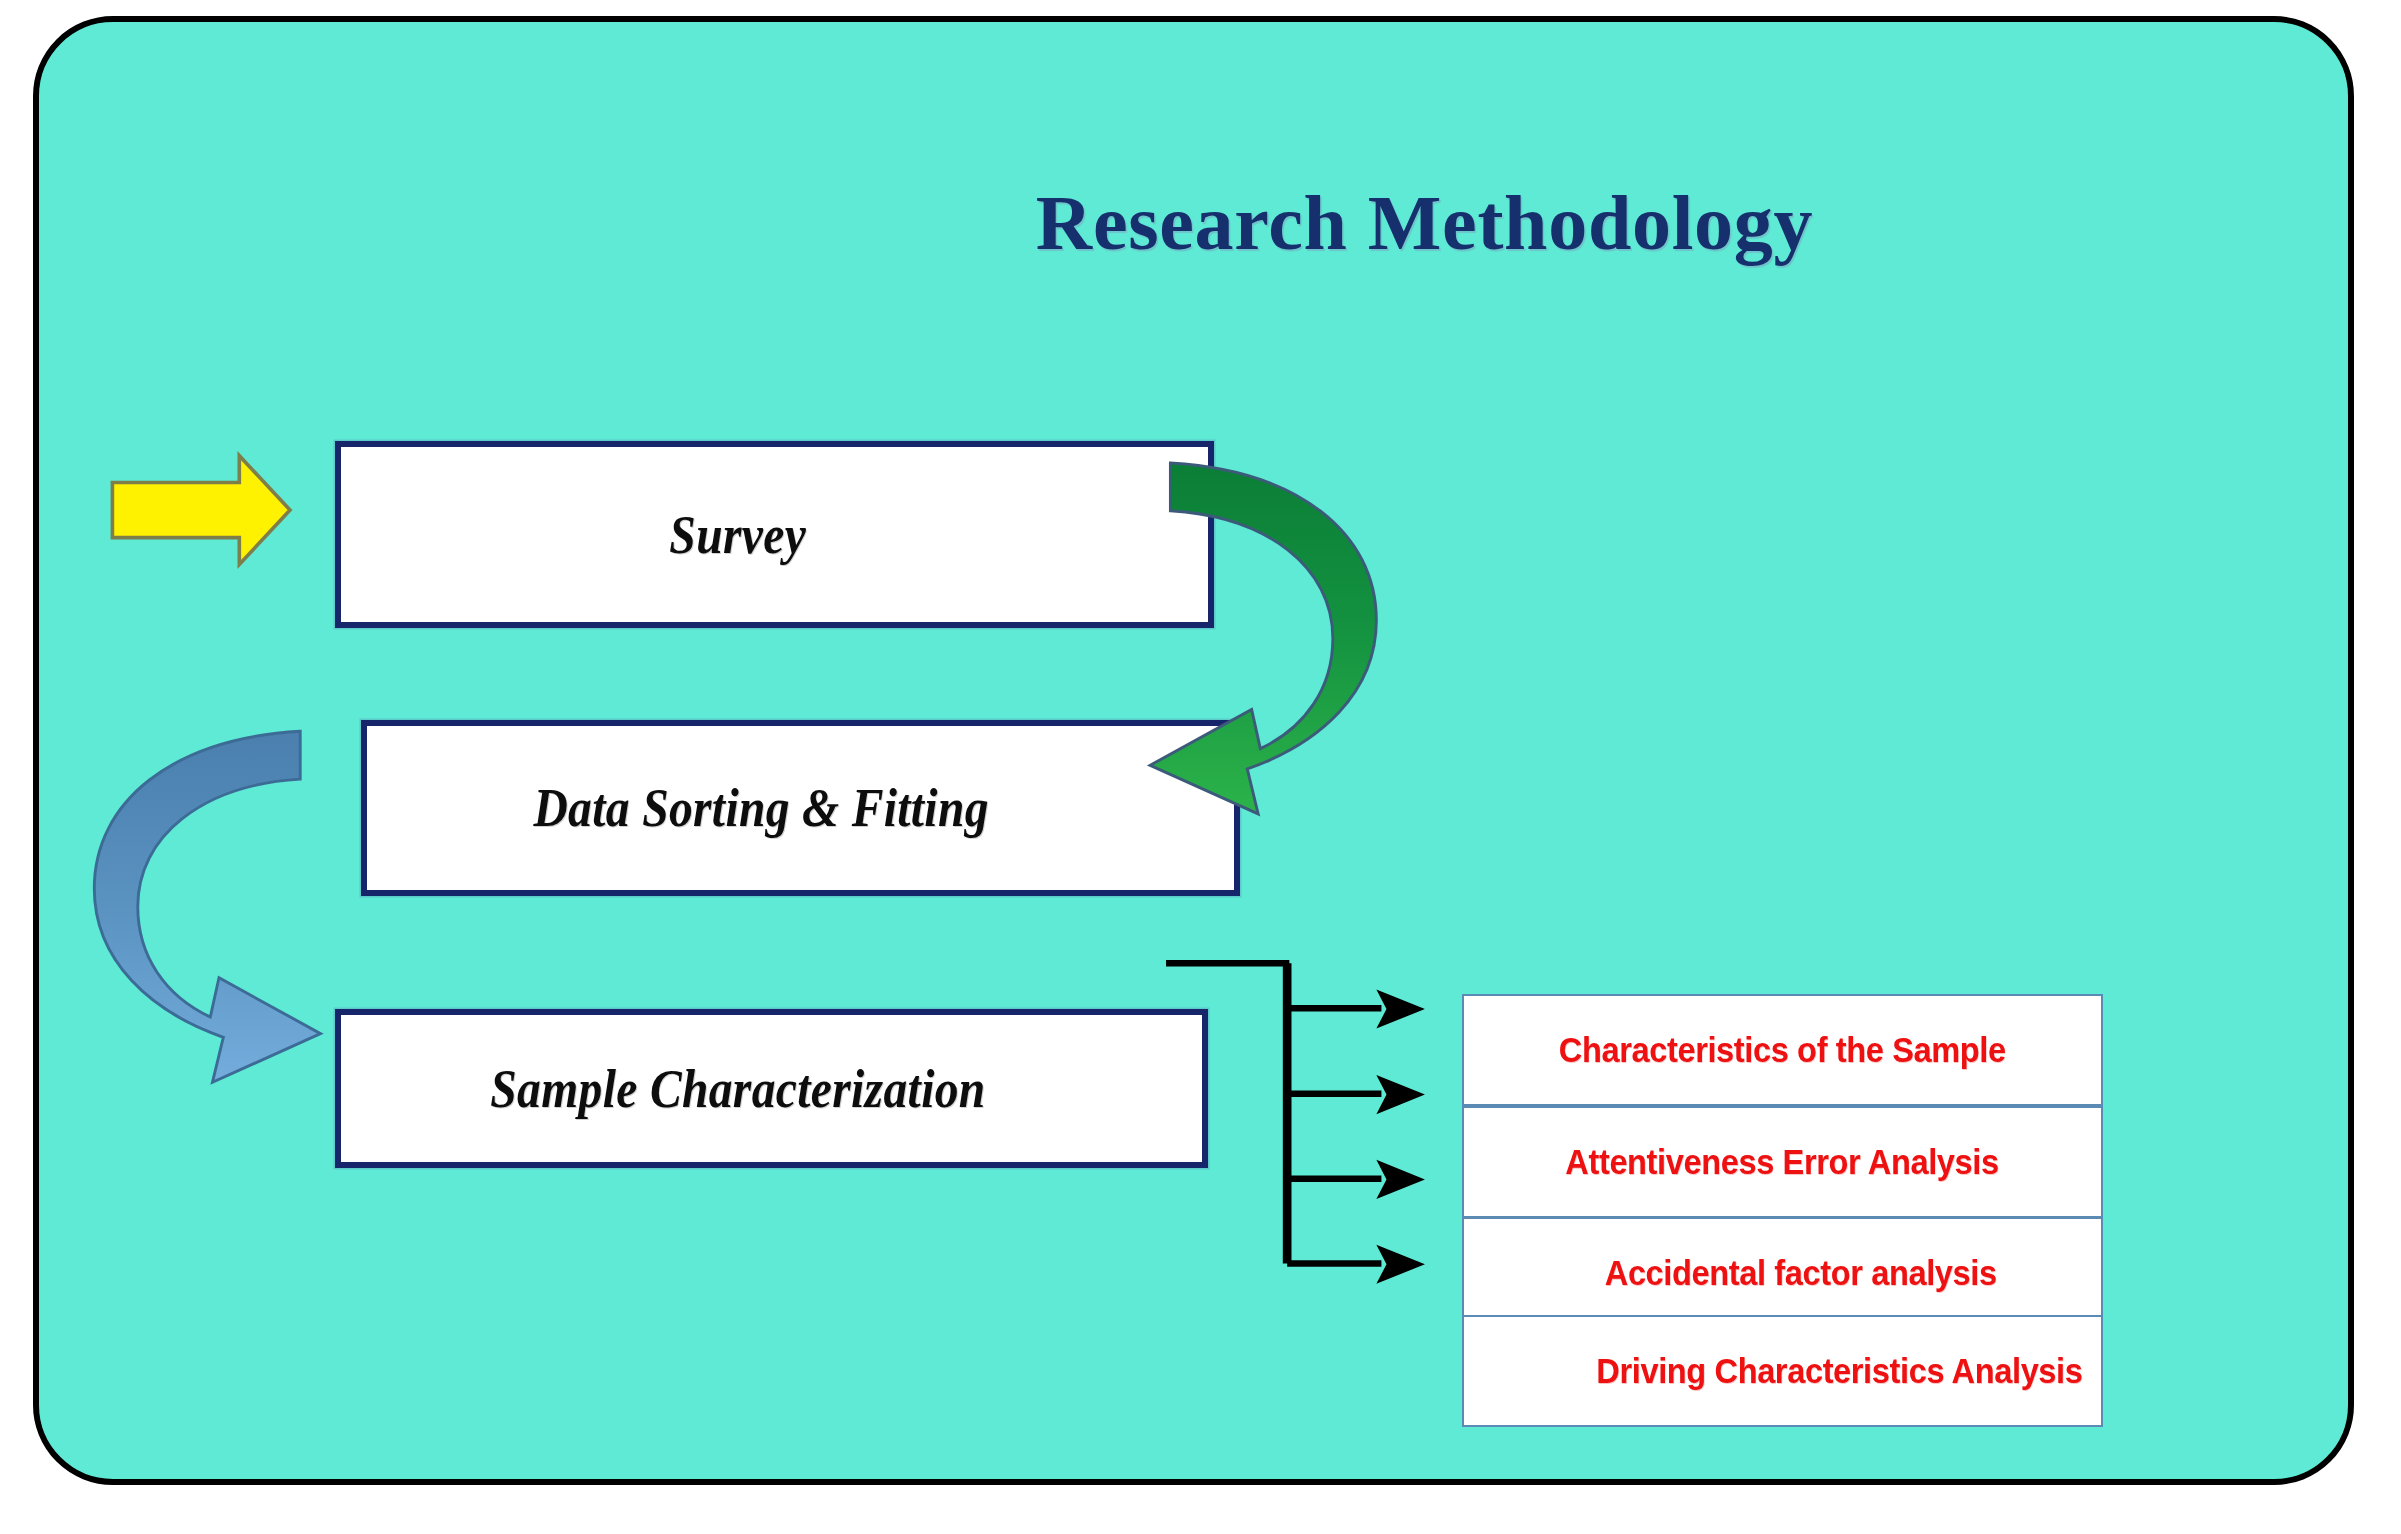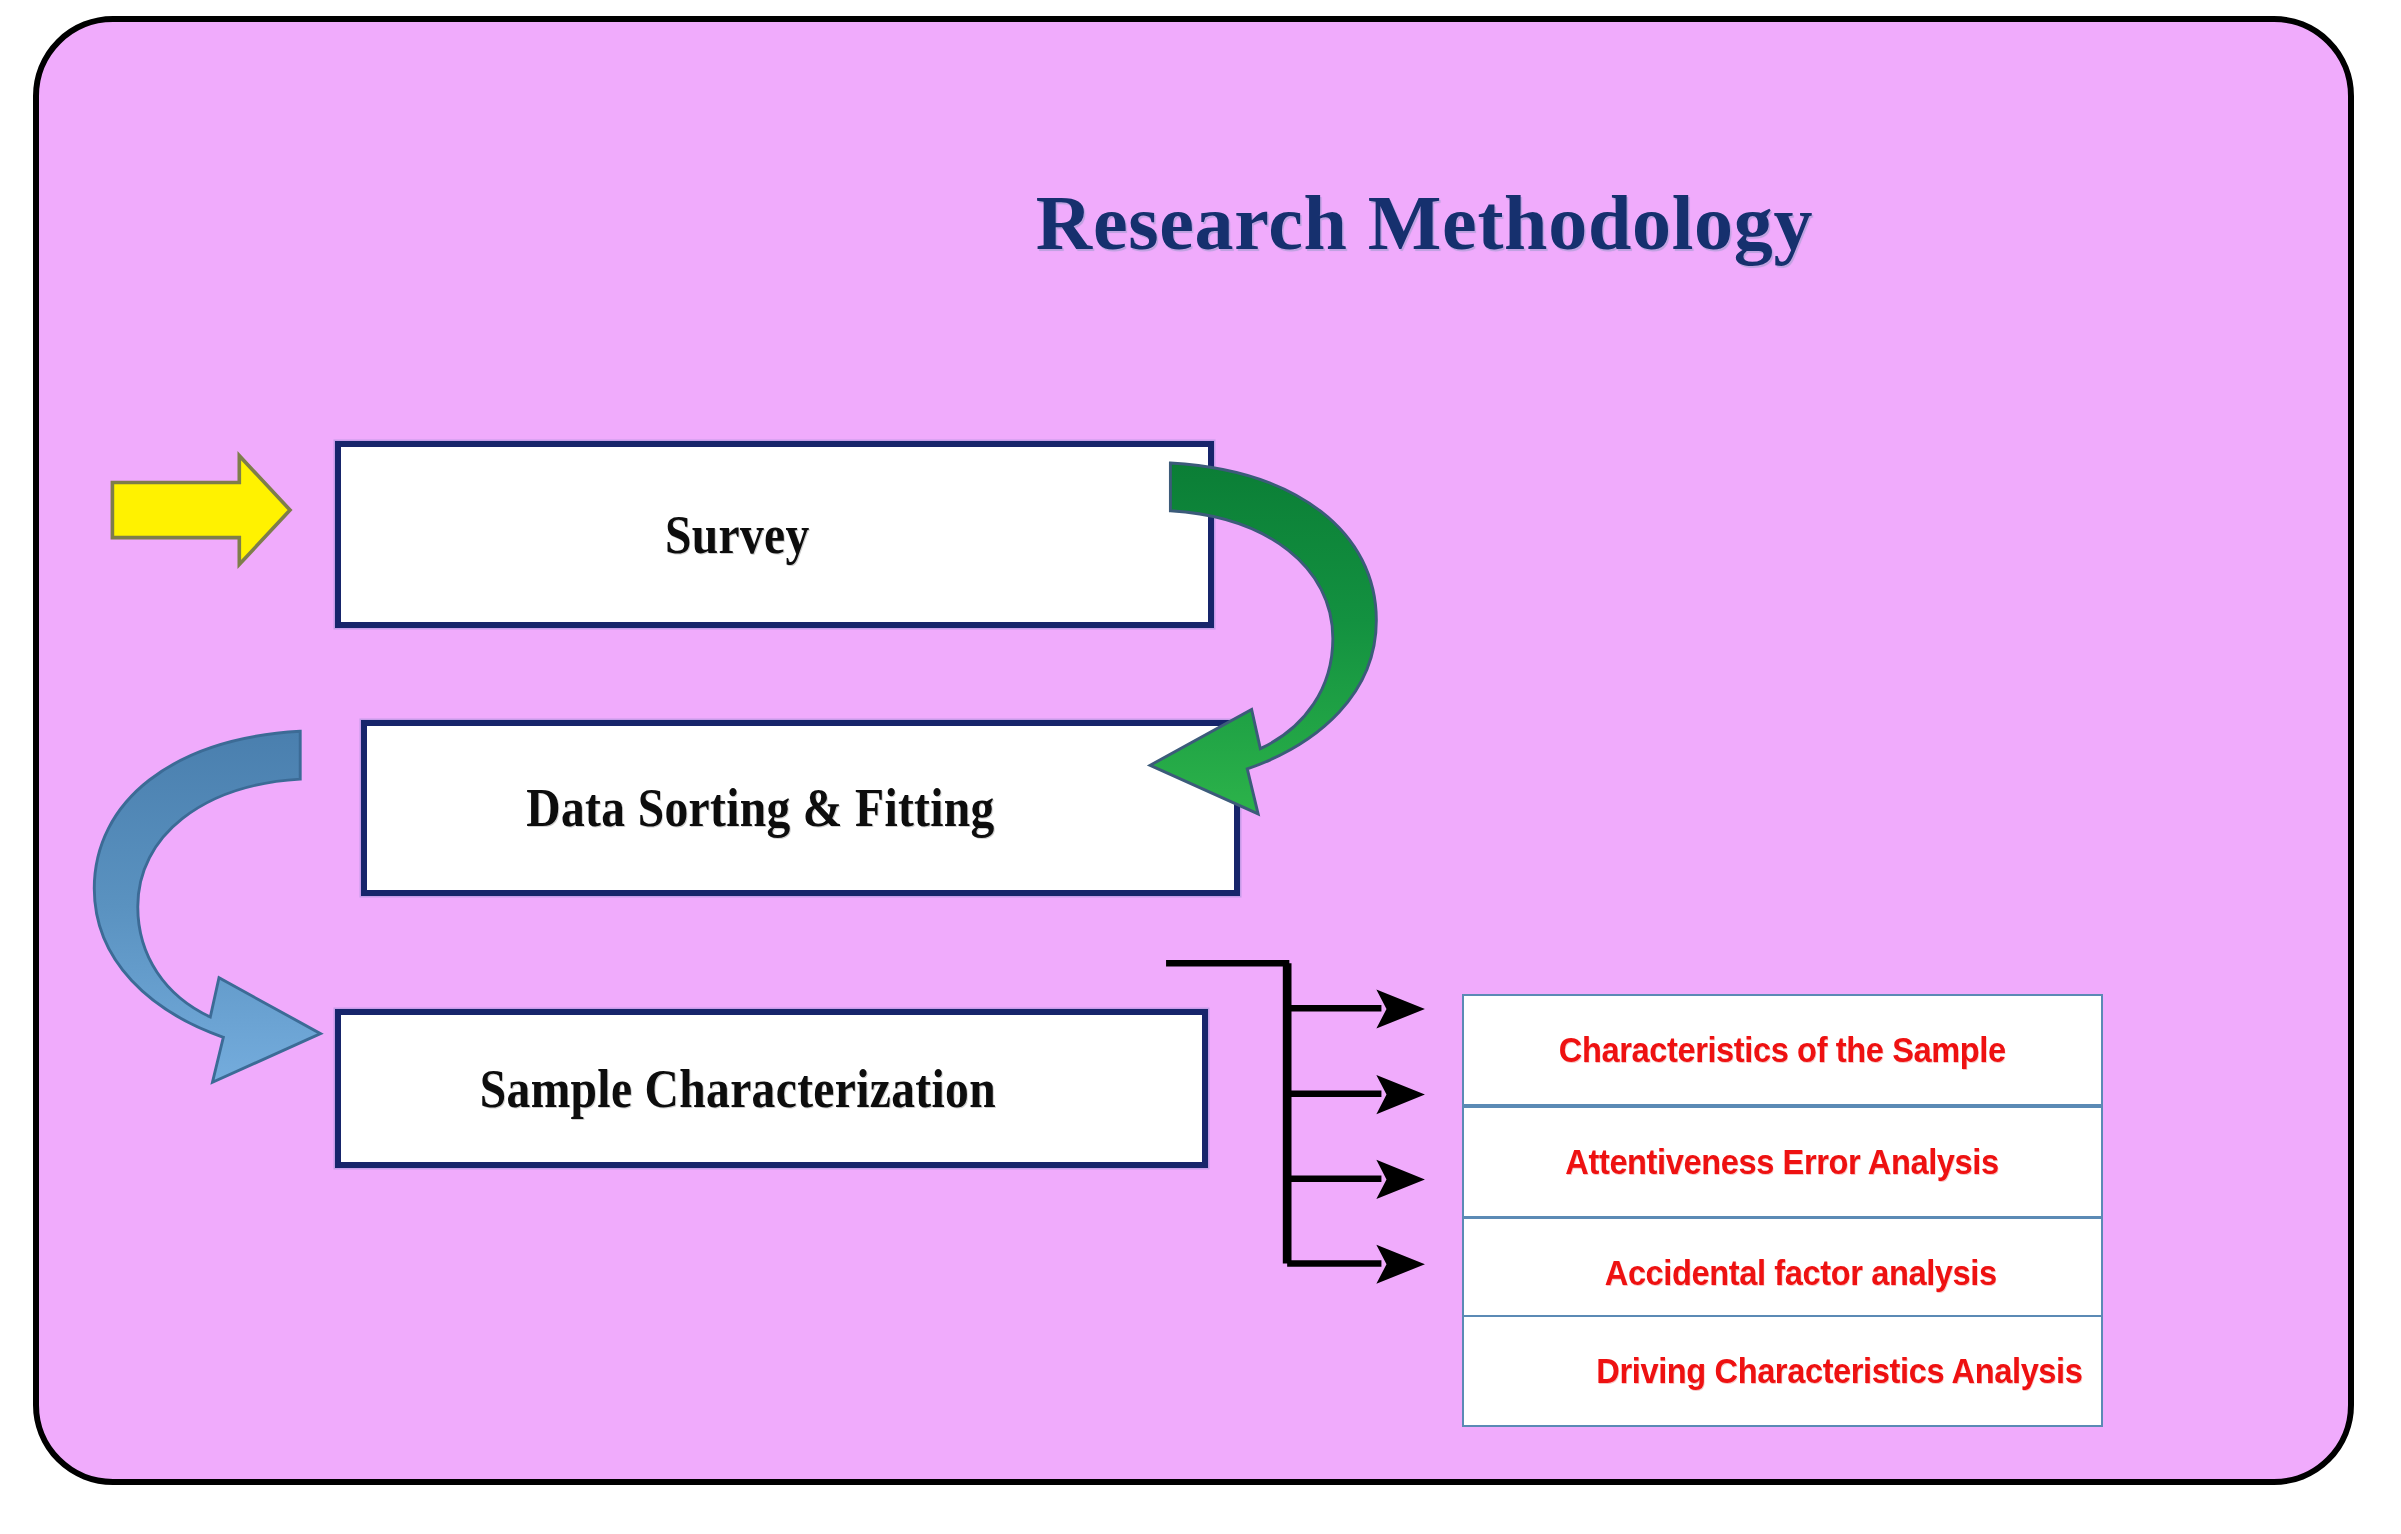--- a/index.html
+++ b/index.html
@@ -3,39 +3,40 @@
 <meta charset="utf-8">
 <style>
   html,body{margin:0;padding:0;background:#ffffff;}
   body{width:2401px;height:1535px;position:relative;overflow:hidden;
        font-family:"Liberation Serif",serif;}
 
   
   #frame{
     position:absolute;left:33px;top:16px;width:2321px;height:1469px;
     border:6.5px solid #000000;border-radius:80px;box-sizing:border-box;
-    background:#f0abfc;
+    background:#5eead4;
   }
 
   
   #title{
     position:absolute;left:0;top:156px;width:2401px;text-align:center;
     font-family:"Liberation Serif",serif;font-weight:bold;
     font-size:78px;color:#16306E;letter-spacing:0.7px;
     text-shadow:1.5px 1.5px 0.7px rgba(130,150,190,.45);
   }
   
   #title-inner{display:inline-block;transform:translateX(185px);}
 
   
   .stage{
     position:absolute;background:#ffffff;
     border:6.5px solid #17256B;box-sizing:border-box;
     display:flex;align-items:center;justify-content:center;
     box-shadow:0 0 0 1.5px rgba(90,120,180,.28);
+    font-style:italic;
   }
   .stage .lbl{
     font-family:"Liberation Serif",serif;font-weight:bold;color:#0d0d0d;
     font-size:54px;letter-spacing:0.4px;transform:scaleX(.88);
     white-space:nowrap;text-shadow:1.1px 1.1px 0 rgba(120,120,120,.35);
   }
   #box-survey{left:296px;top:419px;width:879px;height:187px;}
   #box-survey .lbl{transform:scaleX(.88) translateX(-42px);}
   #box-sorting{left:296px;top:698px;width:879px;height:176px;margin-left:26px;}
   #box-sorting .lbl{transform:scaleX(.88) translateX(-45px);}

